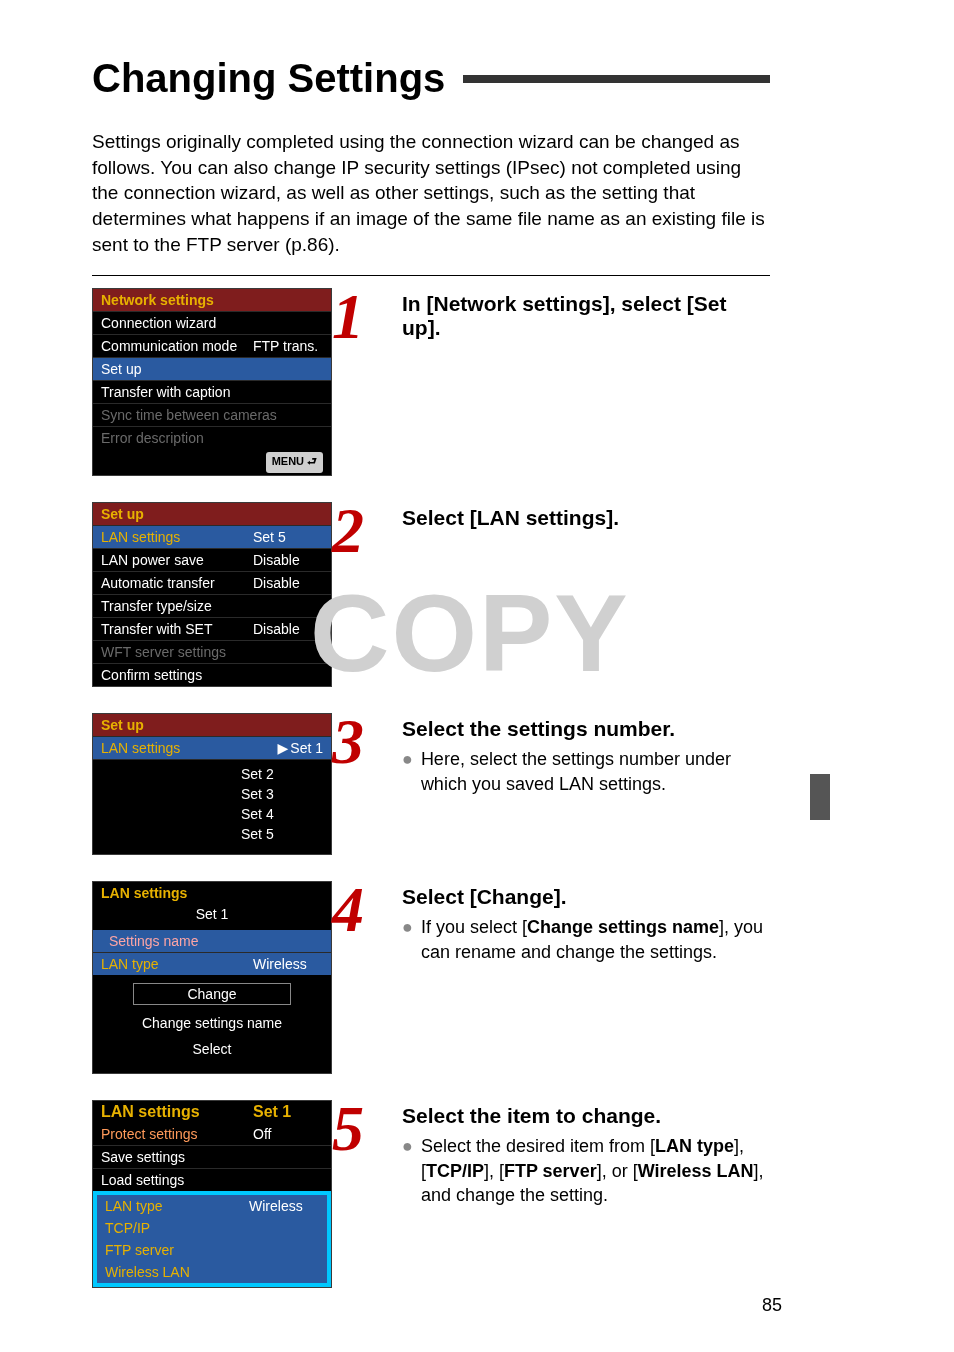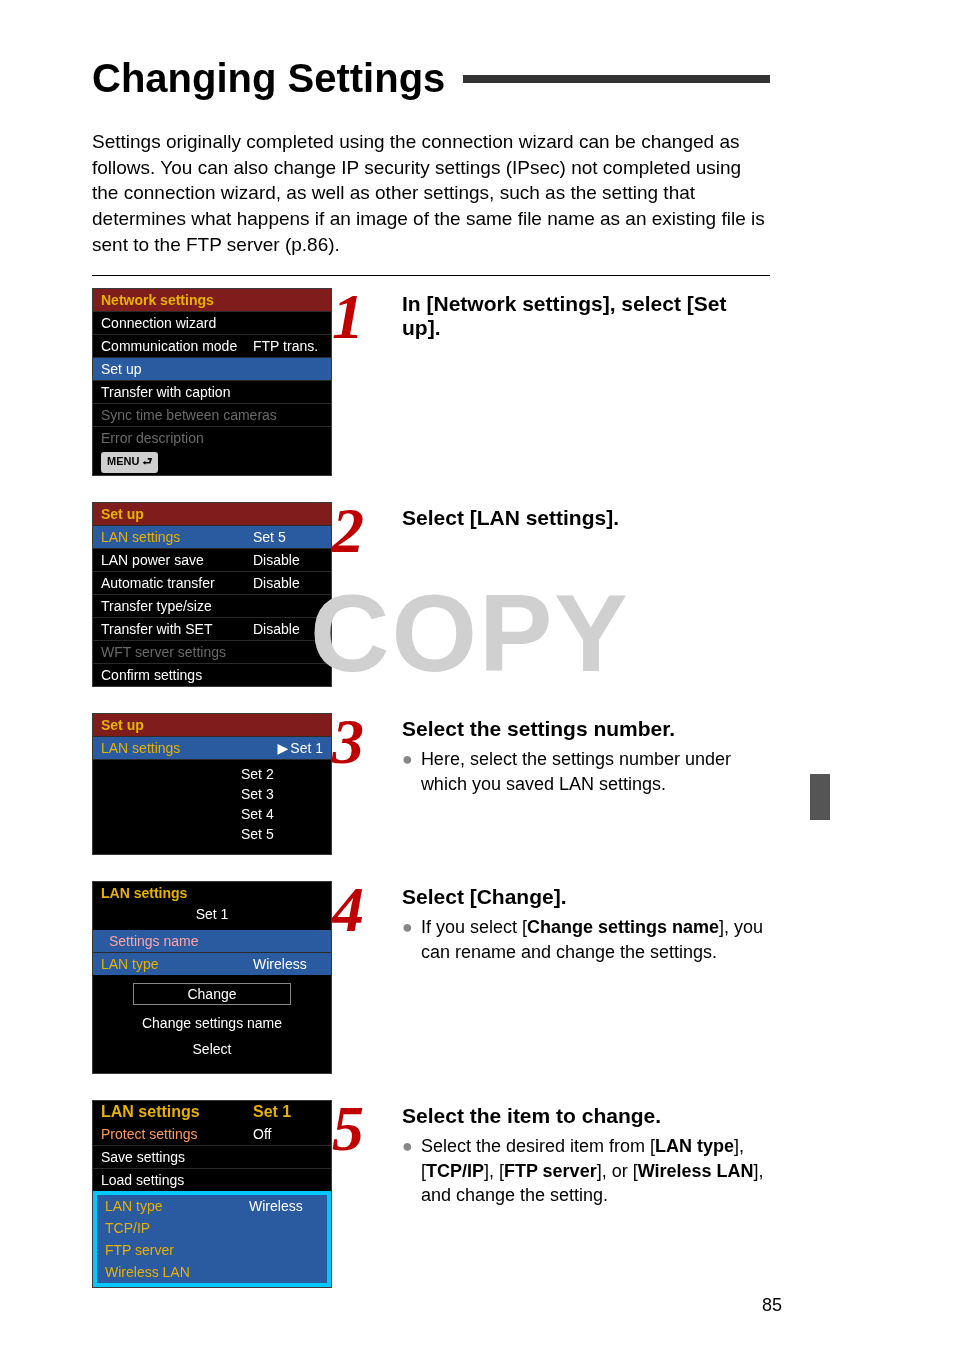--- a/index.html
+++ b/index.html
@@ -112,21 +112,21 @@
     border-bottom: 1px solid #2a2a2a;
     min-height: 18px;
   }
   .lcd-row.last { border-bottom: none; }
   .lcd-header { background:#7f1d1d; color:#e7b100; font-weight:700; }
   .lcd-label { flex:1; }
   .lcd-value { text-align:left; min-width:70px; }
   .hl-bg { background:#2a5aa0; color:#fff; }
   .muted { color:#6a6a6a; }
   .orange { color:#e7b100; }
-  .lcd-footer { text-align:left; padding:2px 8px; }
+  .lcd-footer { text-align:right; padding:2px 8px; }
   .menu-pill {
     display:inline-block; background:#cfcfcf; color:#000;
     font-size:11px; font-weight:700; padding:1px 6px; border-radius:3px;
   }
   .cyan { color:#3bdce6; }
   
   .setlist {
     background:#000; padding:4px 0 10px 0;
   }
   .setlist .opt {

